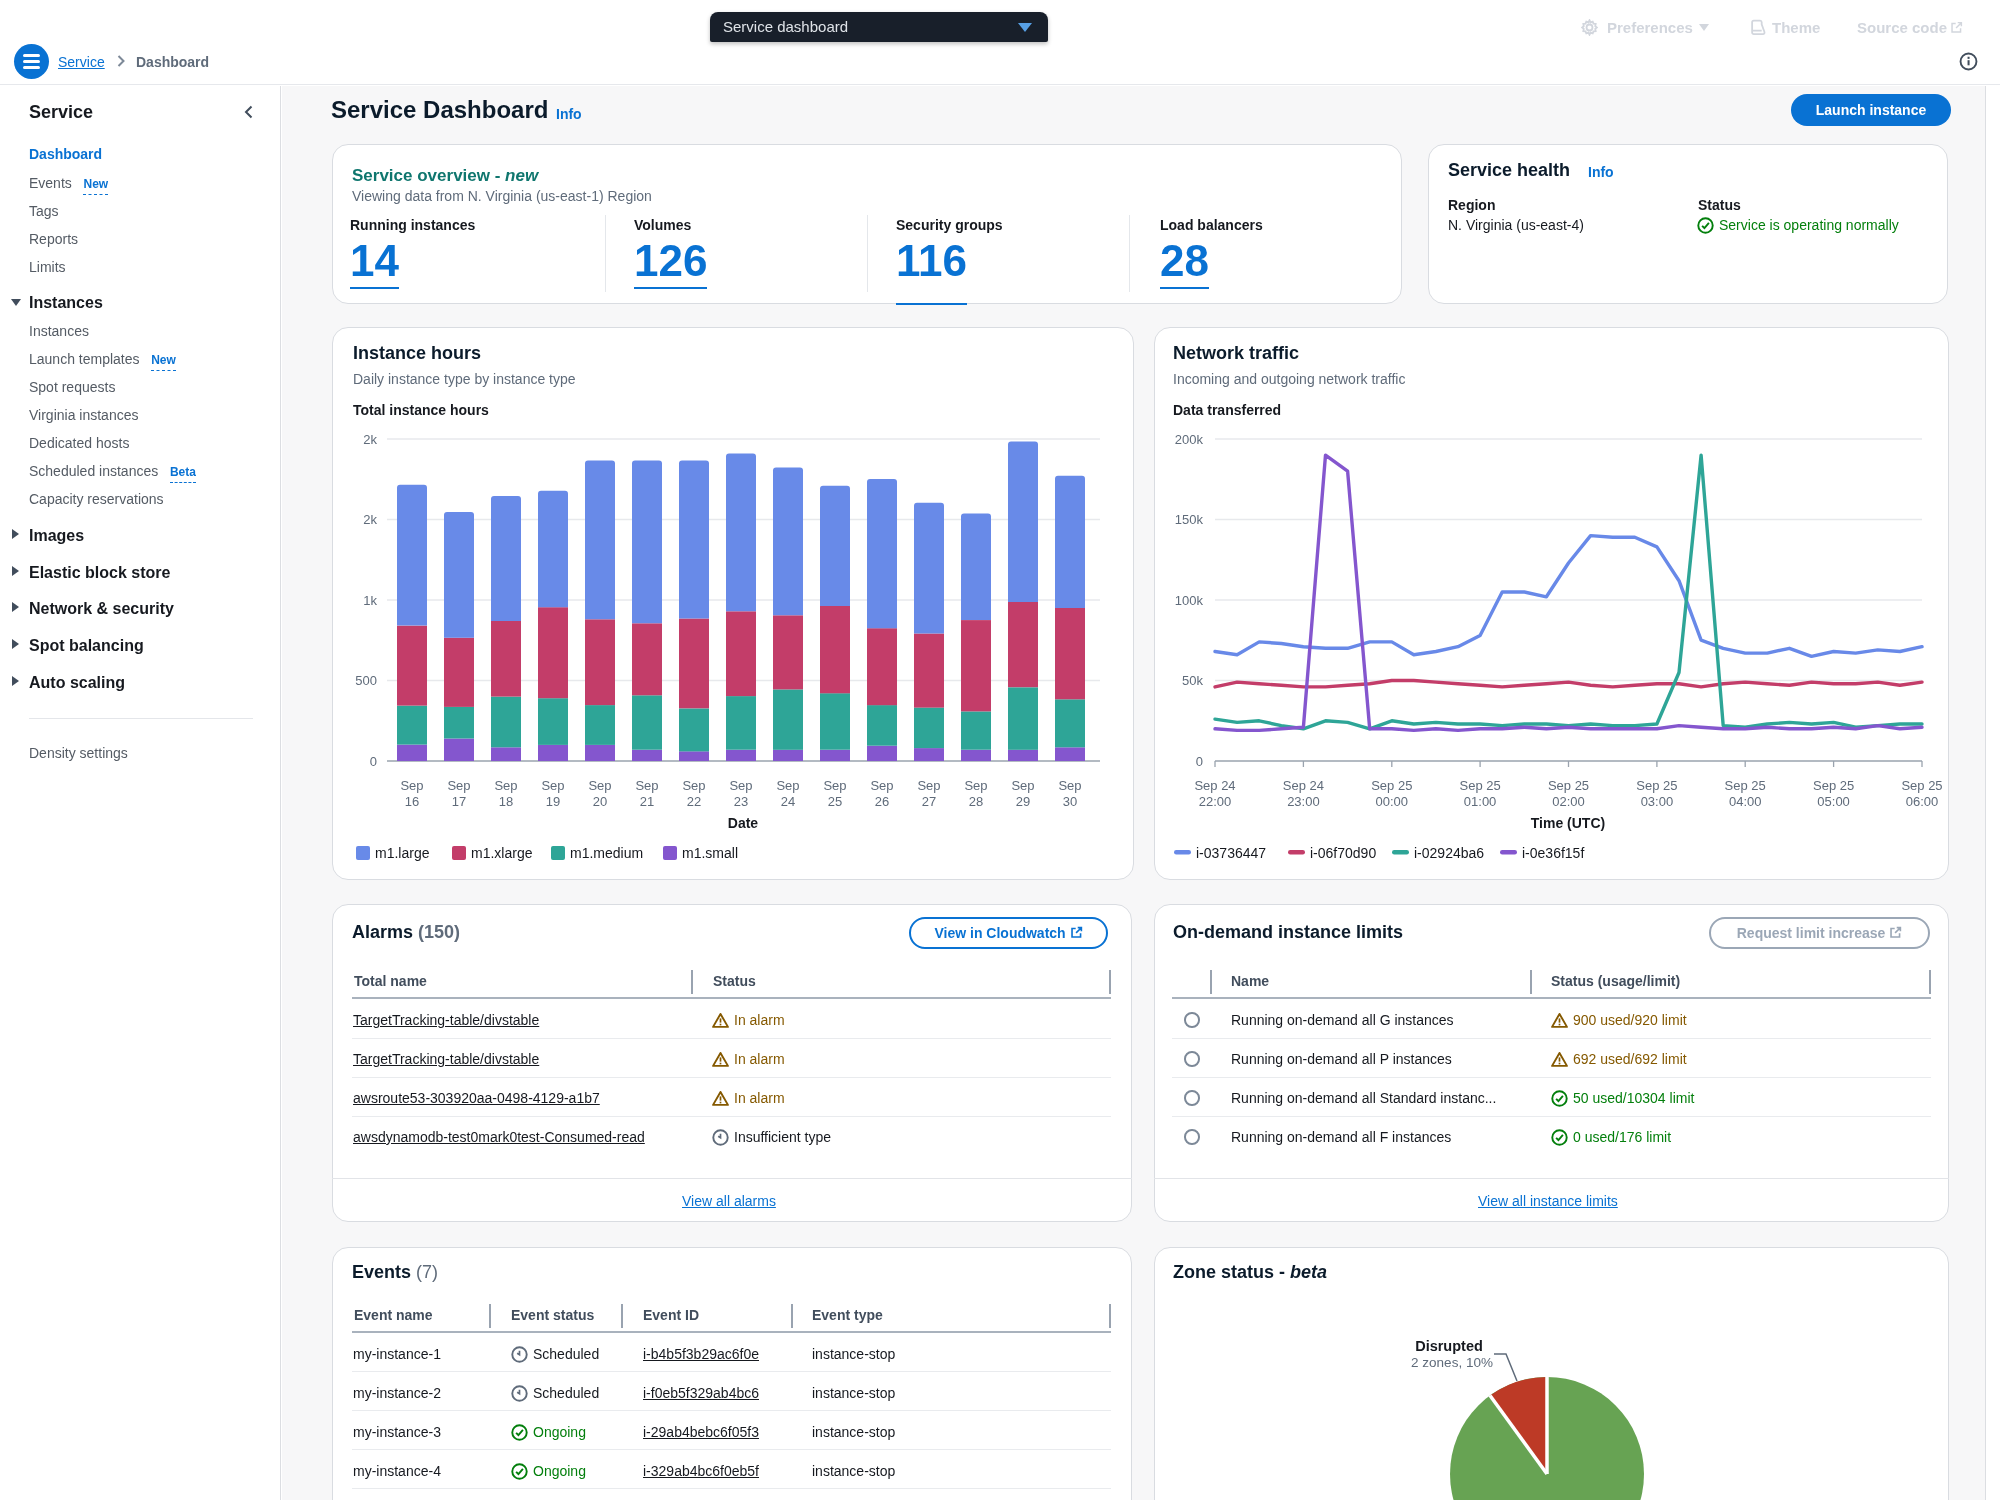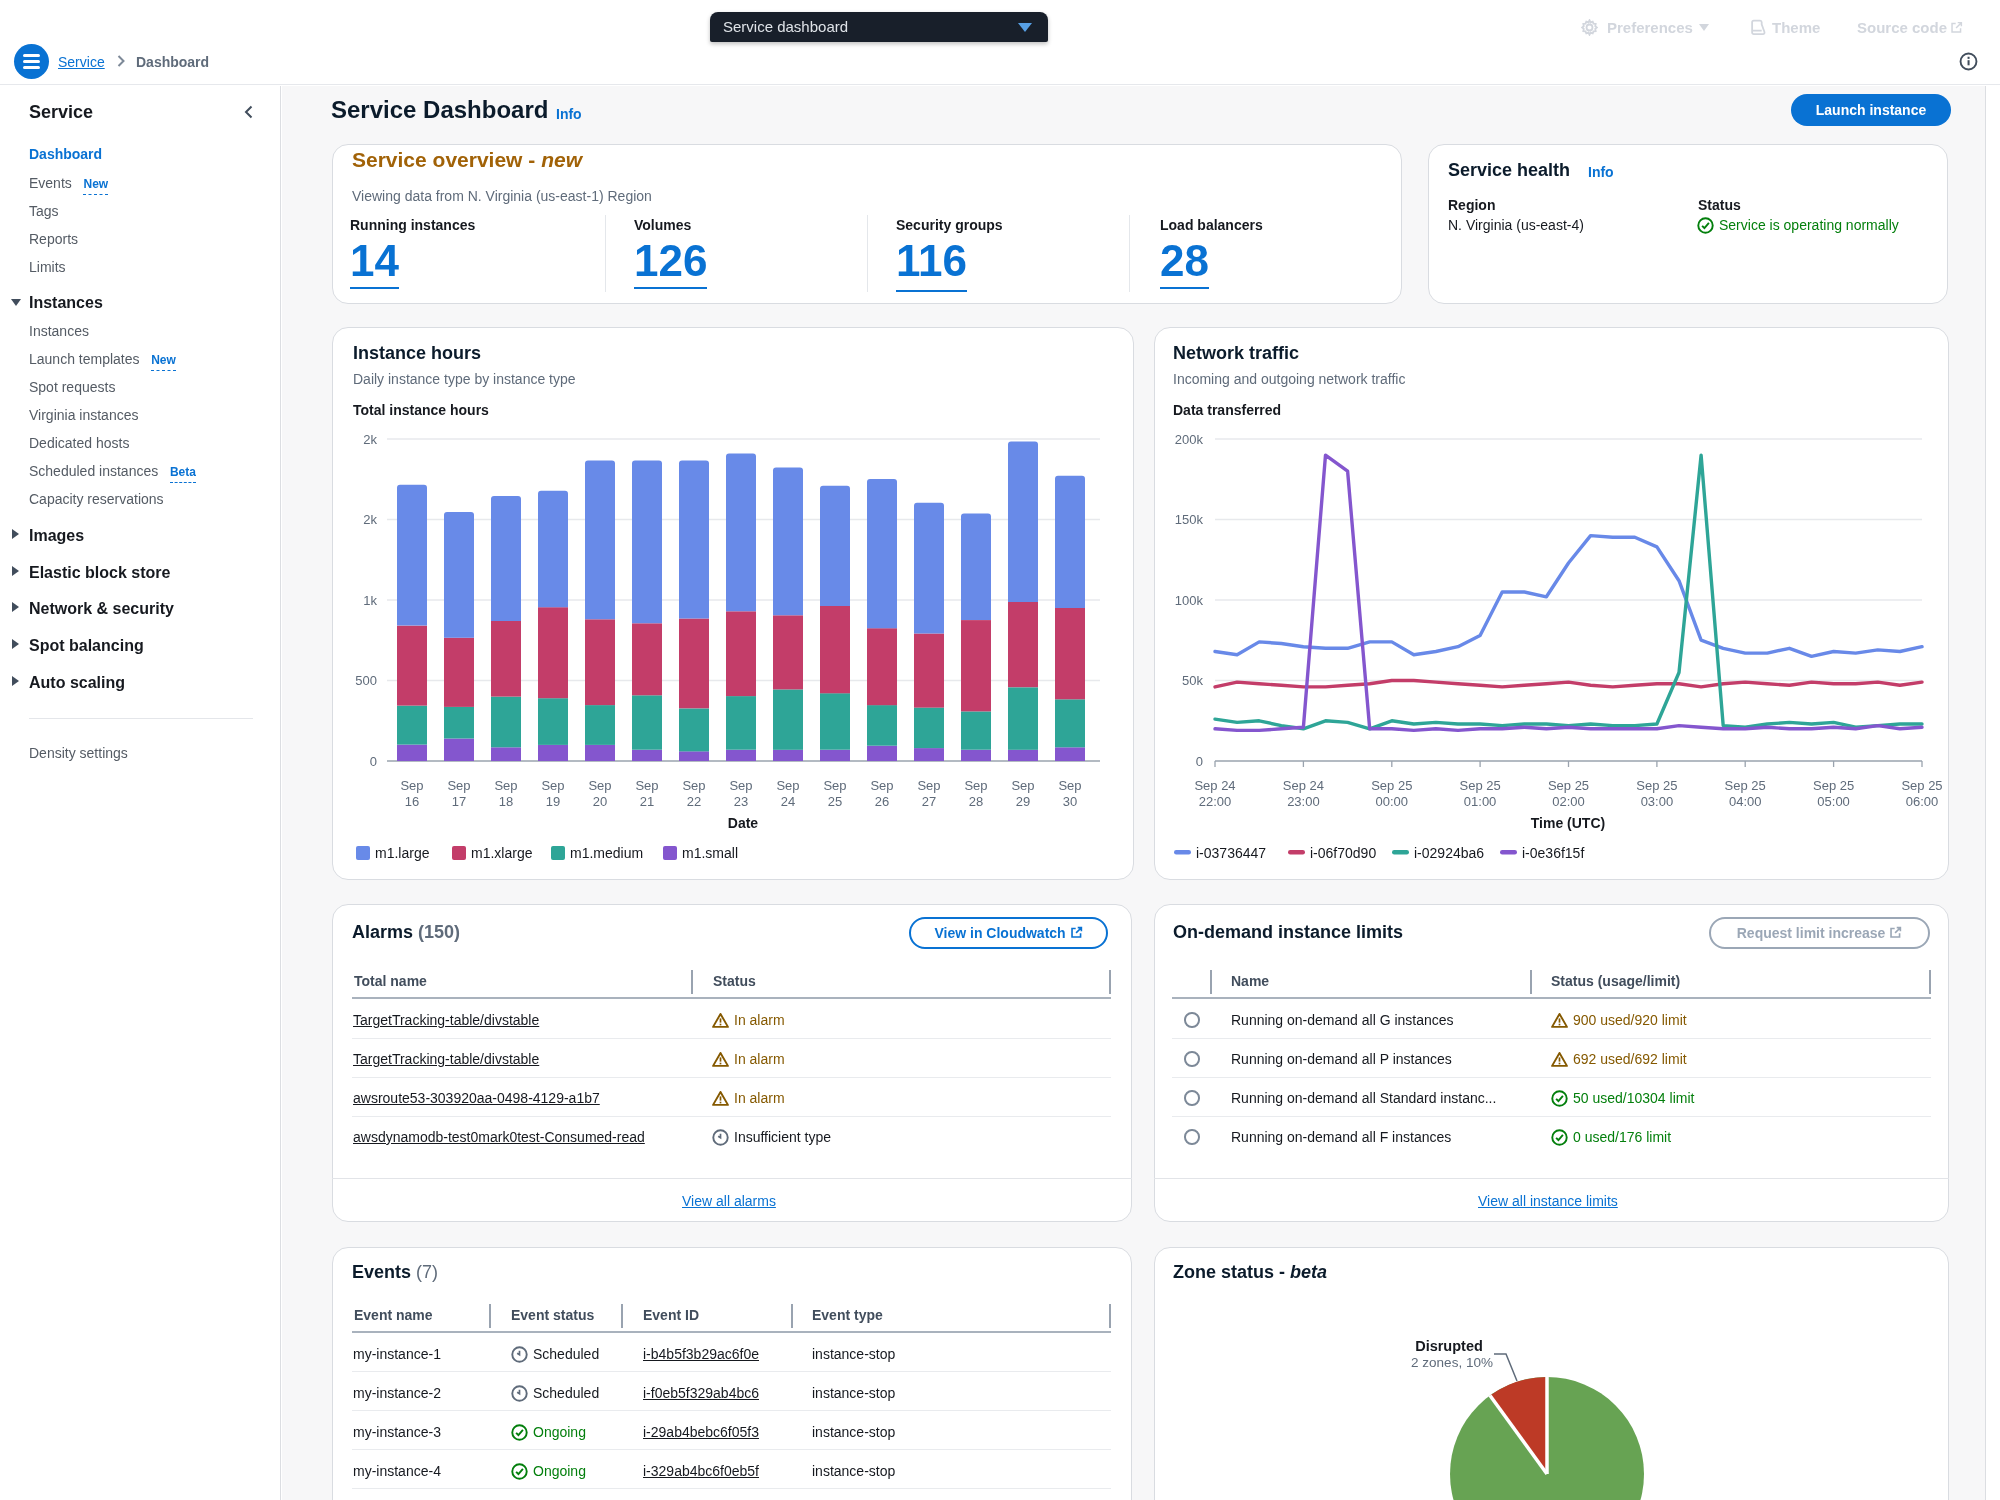--- a/index.html
+++ b/index.html
@@ -102,31 +102,31 @@
 <div class="navitem" style="top:745px">Density settings</div>
 
 <div class="abs" style="left:282px;top:86px;width:1703px;height:1414px;background:#f7f7f8"></div>
 <div class="abs" style="left:1985px;top:86px;width:15px;height:1414px;background:#fff;border-left:1px solid #dcdee2"></div>
 
 <div class="abs b" style="left:331px;top:96px;font-size:24px;color:#0b1b2b">Service Dashboard</div>
 <div class="abs b lnk" style="left:556px;top:106px;font-size:14px">Info</div>
 <div class="abs" style="left:1791px;top:94px;width:160px;height:32px;background:#0972d3;border-radius:16px;text-align:center;line-height:32px;color:#fff;font-weight:bold;font-size:14px">Launch instance</div>
 
 <div class="card" style="left:332px;top:144px;width:1070px;height:160px"></div>
-<div class="abs b" style="left:352px;top:148px;font-size:21px;color:#a16207">Service overview - <i>new</i></div>
+<div class="abs b" style="left:352px;top:166px;font-size:17px;color:#0f766e">Service overview - <i>new</i></div>
 <div class="abs gray" style="left:352px;top:188px;font-size:14px">Viewing data from N. Virginia (us-east-1) Region</div>
 <div class="vline" style="left:605px;top:215px;height:77px"></div>
 <div class="vline" style="left:867px;top:215px;height:77px"></div>
 <div class="vline" style="left:1129px;top:215px;height:77px"></div>
 <div class="abs b" style="left:350px;top:217px;font-size:14px">Running instances</div>
 <div class="abs b" style="left:350px;top:239px;font-size:44px;color:#0972d3;line-height:44px;border-bottom:2.5px solid #0972d3;padding-bottom:4px">14</div>
 <div class="abs b" style="left:634px;top:217px;font-size:14px">Volumes</div>
 <div class="abs b" style="left:634px;top:239px;font-size:44px;color:#0972d3;line-height:44px;border-bottom:2.5px solid #0972d3;padding-bottom:4px">126</div>
 <div class="abs b" style="left:896px;top:217px;font-size:14px">Security groups</div>
-<div class="abs b" style="left:896px;top:239px;font-size:44px;color:#0972d3;line-height:44px;border-bottom:2.5px solid #0972d3;padding-bottom:7px">116</div>
+<div class="abs b" style="left:896px;top:239px;font-size:44px;color:#0972d3;line-height:44px;border-bottom:2.5px solid #0972d3;padding-bottom:20px">116</div>
 <div class="abs b" style="left:1160px;top:217px;font-size:14px">Load balancers</div>
 <div class="abs b" style="left:1160px;top:239px;font-size:44px;color:#0972d3;line-height:44px;border-bottom:2.5px solid #0972d3;padding-bottom:4px">28</div>
 
 <div class="card" style="left:1428px;top:144px;width:520px;height:160px"></div>
 <div class="abs b" style="left:1448px;top:160px;font-size:18px;color:#0b1b2b">Service health</div>
 <div class="abs b lnk" style="left:1588px;top:164px;font-size:14px">Info</div>
 <div class="abs b" style="left:1448px;top:197px;font-size:14px">Region</div>
 <div class="abs" style="left:1448px;top:217px;font-size:14px">N. Virginia (us-east-4)</div>
 <div class="abs b" style="left:1698px;top:197px;font-size:14px">Status</div>
 <svg class="abs" style="left:1697px;top:217px" width="17" height="17" viewBox="0 0 16 16">

